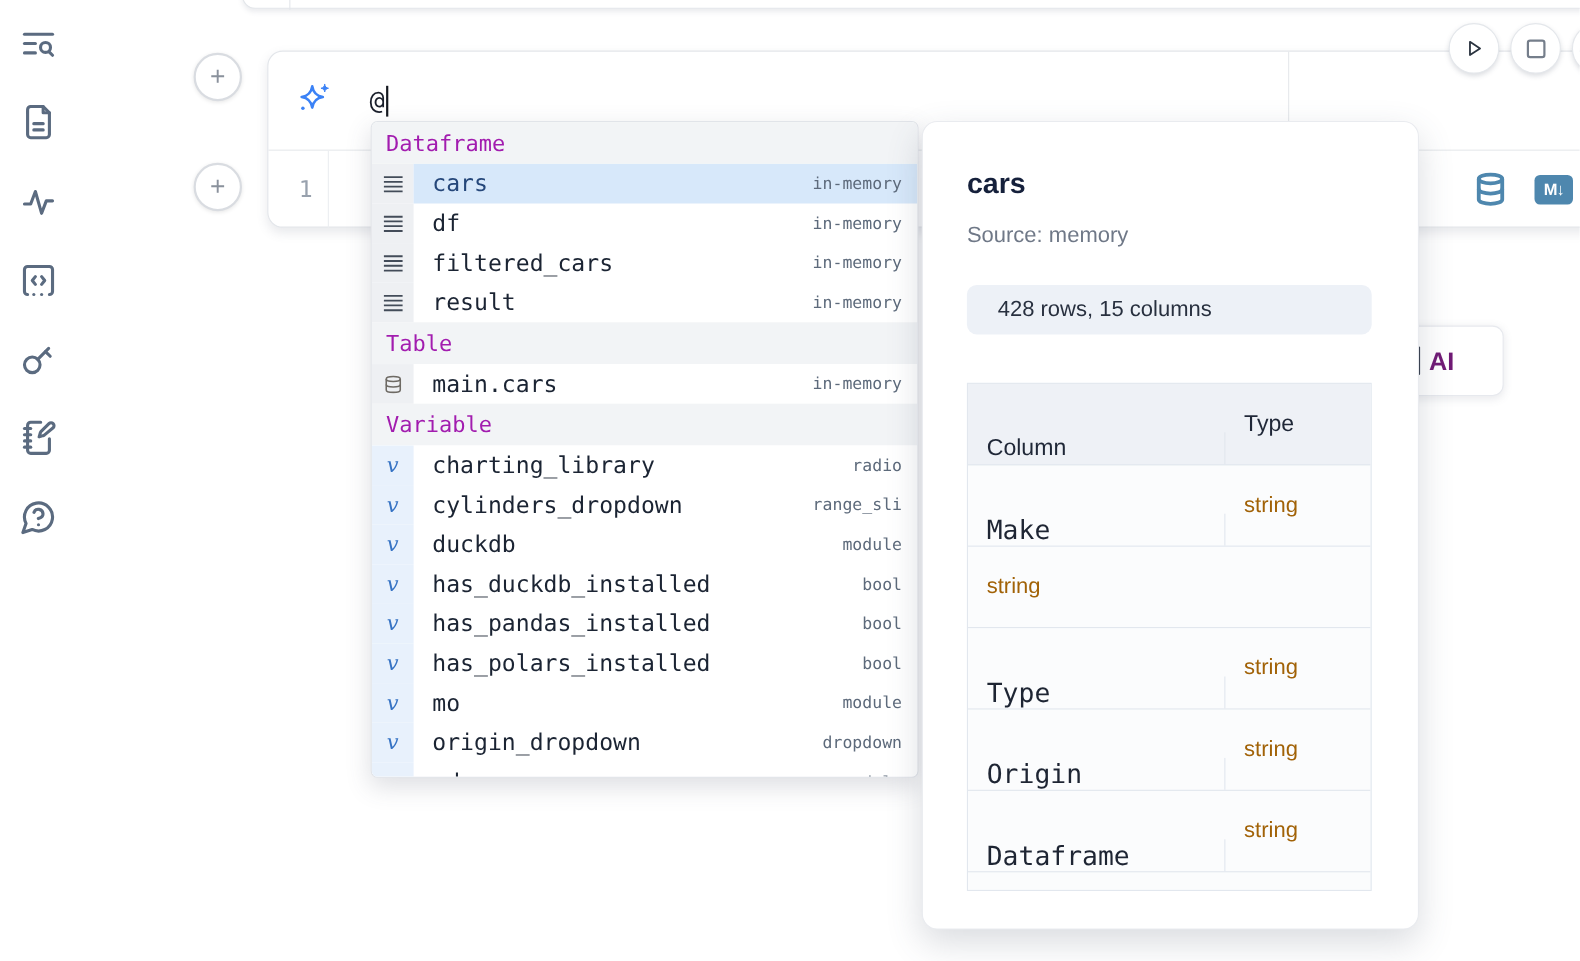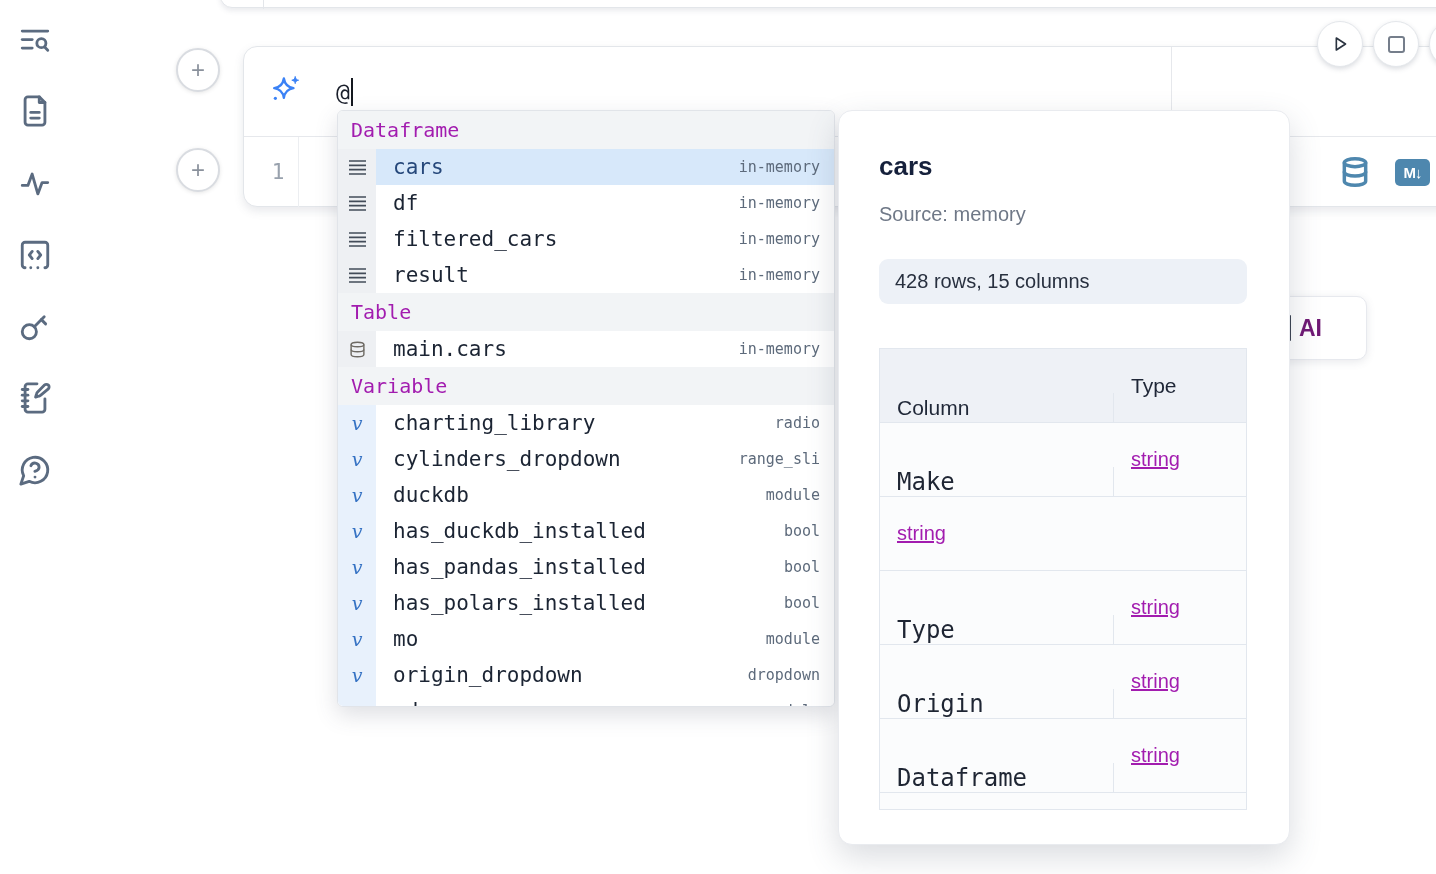--- a/index.html
+++ b/index.html
@@ -86,30 +86,30 @@
   .ai-ghost-label { font-size:23px; font-weight:bold; color:#701a75; margin-left:8px; }
 
   
   .panel { position:absolute; left:838px; top:110px; width:452px; height:735px;
            background:#fff; border:1px solid #e9ebef; border-radius:14px;
            box-shadow:0 12px 32px rgba(70,80,100,.20); z-index:10; }
   .panel-title { position:absolute; left:40px; top:40px; font-size:26px; font-weight:bold; color:#15203b; }
   .panel-source { position:absolute; left:40px; top:92px; font-size:20px; color:#6f7887; }
   .shape-badge { position:absolute; left:40px; top:148px; width:368px; height:45px;
                  background:#edf1f7; border-radius:9px; display:flex; align-items:center;
-                 padding-left:16px; font-size:20px; color:#28303f; }
+                 padding-left:28px; font-size:20px; color:#28303f; }
   .schema-table { position:absolute; left:40px; top:237px; width:368px; height:462px;
                   border:1px solid #e2e7ee; overflow:hidden; background:#fbfcfd; }
   .tr { display:flex; height:74px; border-bottom:1px solid #e2e7ee; }
   .tr.head { background:#eef1f6; }
   .td-col { width:234px; border-right:1px solid #e2e7ee; display:flex; align-items:center; padding-left:17px;margin-top:44px; }
   .td-type { flex:1; display:flex; align-items:center; padding-left:17px; }
   .th-text { font-size:21px; color:#1f2737; }
   .col-name { font-family:"DejaVu Sans Mono", monospace; font-size:24px; color:#1e2533; }
-  .type-name { font-size:20px; color:#a21caf;text-decoration:underline; }
+  .type-name { font-size:20px; color:#a16207; }
 </style>
 </head>
 <body>
 
 <div class="stage">
 
   <div class="sidebar">
     <div class="side-btn" style="top:24px">
       <svg viewBox="0 0 24 24">
           <path d="M21 5H3"></path>

